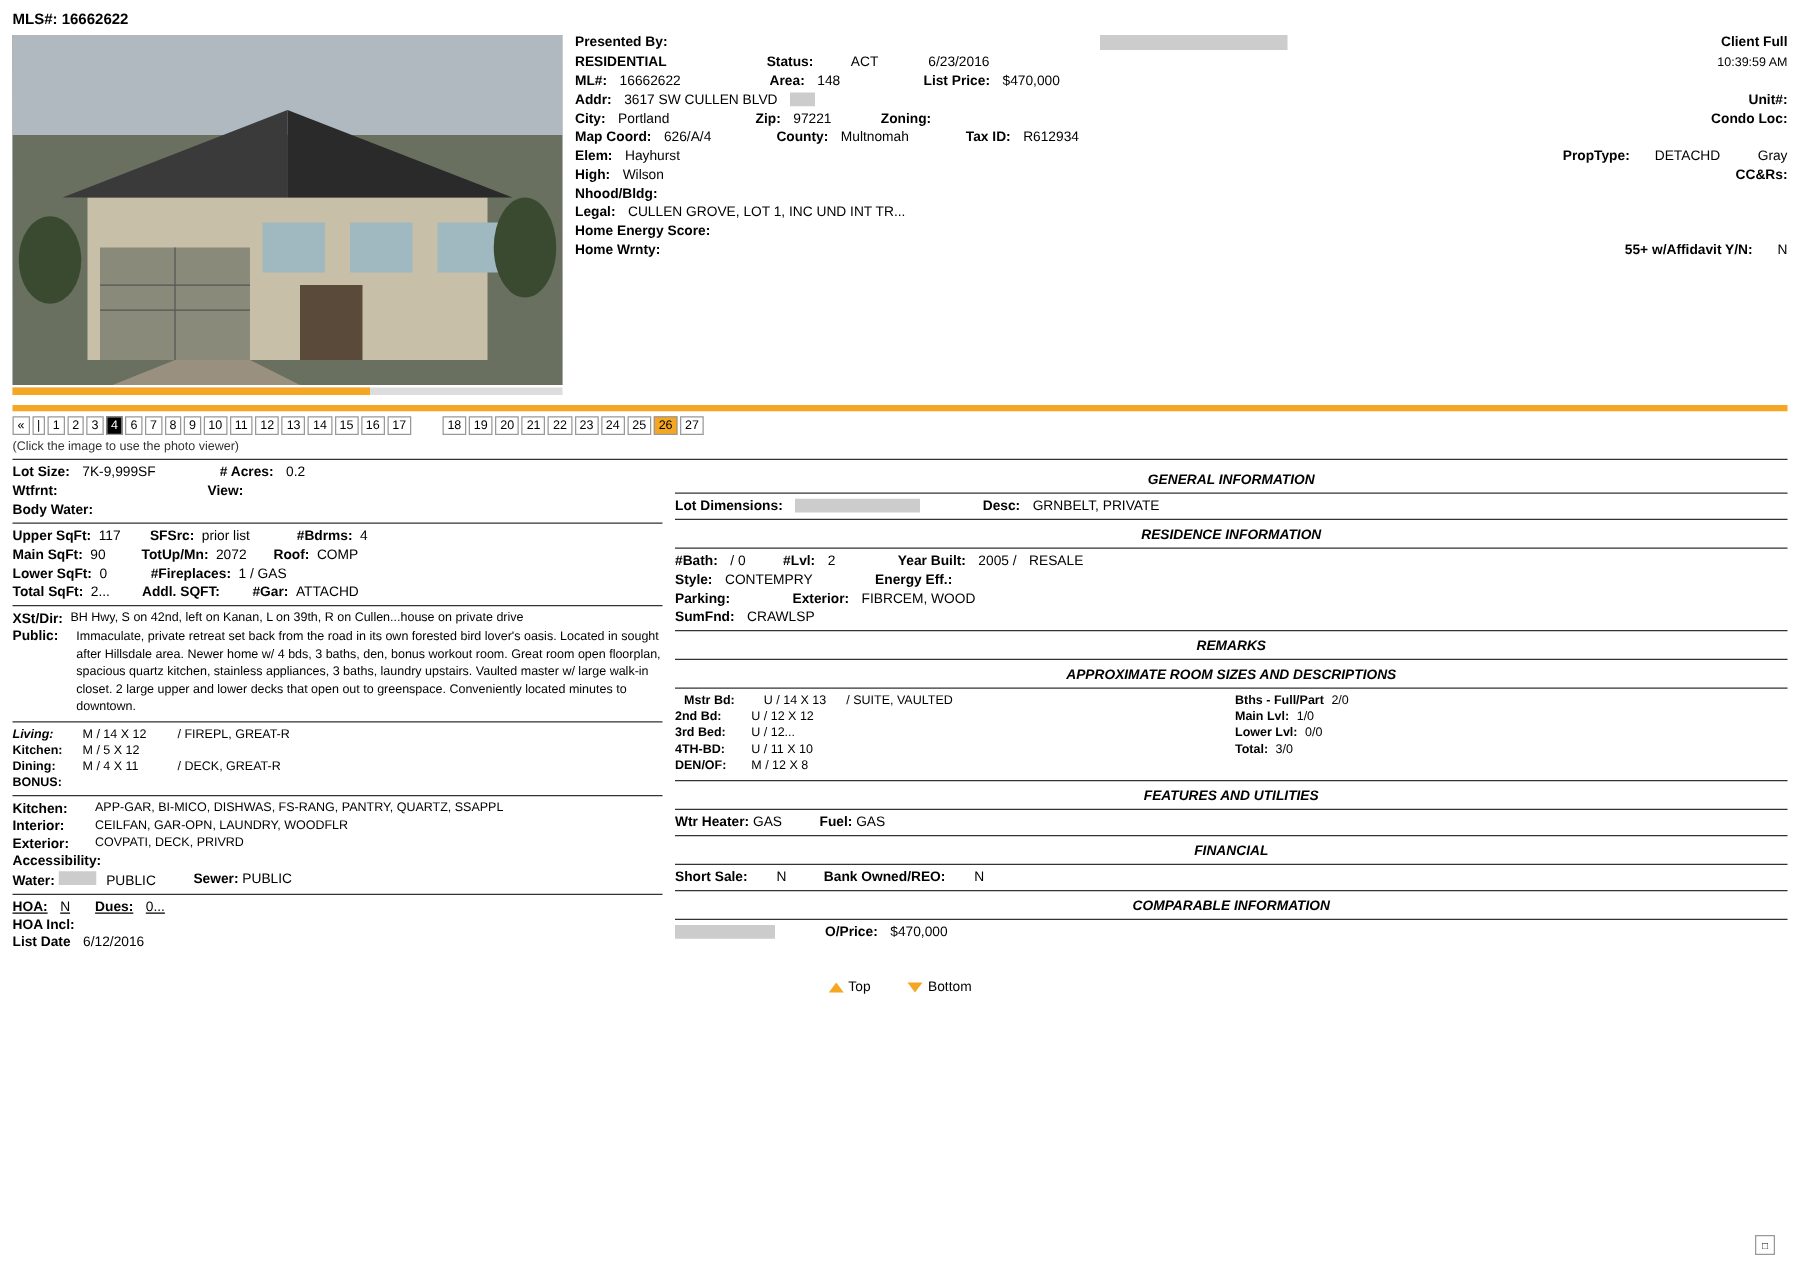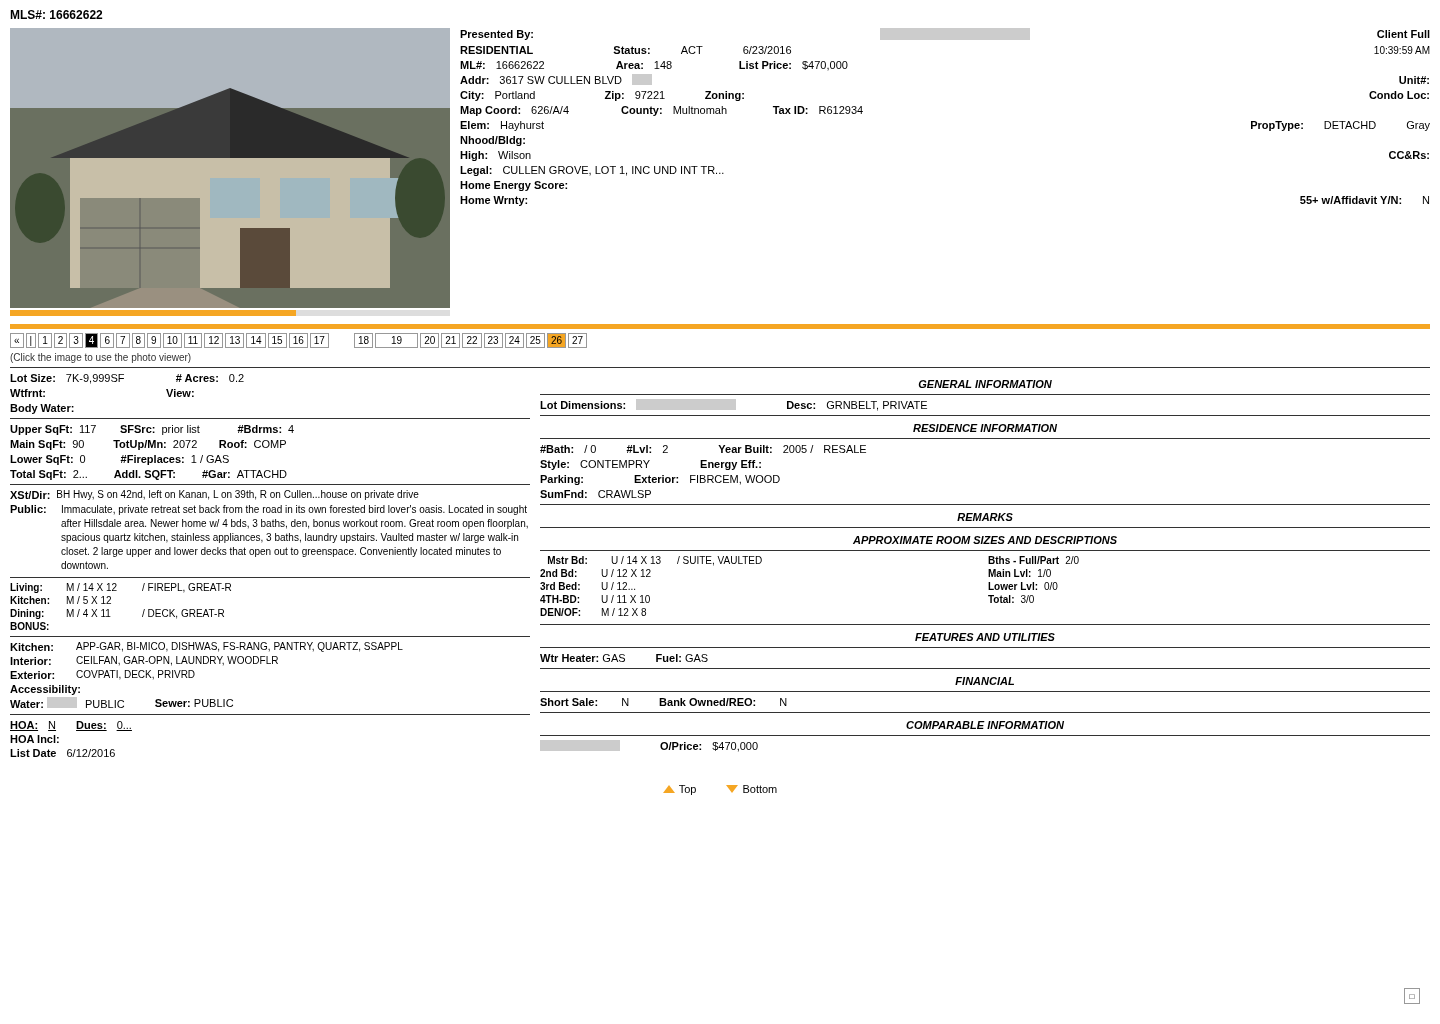--- a/index.html
+++ b/index.html
@@ -130,27 +130,27 @@
 
       <div style="display:flex; gap:10px; margin-bottom:3px;">
         <span class="inline-lbl">Elem:</span>
         <span style="min-width:70px;">Hayhurst</span>
         <span class="inline-lbl" style="margin-left:auto;">PropType:</span>
         <span style="margin-left:10px;">DETACHD</span>
         <span style="margin-left:20px;">Gray</span>
       </div>
 
       <div style="display:flex; gap:10px; margin-bottom:3px;">
-        <span class="inline-lbl">Nhood/Bldg:</span>
-      </div>
-
-      <div style="display:flex; gap:10px; margin-bottom:3px;">
         <span class="inline-lbl">High:</span>
         <span style="min-width:70px;">Wilson</span>
         <span class="inline-lbl" style="margin-left:auto;">CC&amp;Rs:</span>
+      </div>
+
+      <div style="display:flex; gap:10px; margin-bottom:3px;">
+        <span class="inline-lbl">Nhood/Bldg:</span>
       </div>
 
       <div style="display:flex; gap:10px; margin-bottom:3px;">
         <span class="inline-lbl">Legal:</span>
         <span>CULLEN GROVE, LOT 1, INC UND INT TR...</span>
       </div>
 
       <div style="display:flex; gap:20px; margin-bottom:3px;">
         <span class="inline-lbl">Home Energy Score:</span>
       </div>
@@ -177,21 +177,21 @@
     <span style="padding:1px 3px; border:1px solid #999; cursor:pointer;">9</span>
     <span style="padding:1px 3px; border:1px solid #999; cursor:pointer;">10</span>
     <span style="padding:1px 3px; border:1px solid #999; cursor:pointer;">11</span>
     <span style="padding:1px 3px; border:1px solid #999; cursor:pointer;">12</span>
     <span style="padding:1px 3px; border:1px solid #999; cursor:pointer;">13</span>
     <span style="padding:1px 3px; border:1px solid #999; cursor:pointer;">14</span>
     <span style="padding:1px 3px; border:1px solid #999; cursor:pointer;">15</span>
     <span style="padding:1px 3px; border:1px solid #999; cursor:pointer;">16</span>
     <span style="padding:1px 3px; border:1px solid #999; cursor:pointer;">17</span>
     <span style="padding:1px 3px; border:1px solid #999; cursor:pointer;margin-left:23px;">18</span>
-    <span style="padding:1px 15px; border:1px solid #999; cursor:pointer;">19</span>
+    <span style="padding:1px 3px; border:1px solid #999; cursor:pointer;">19</span>
     <span style="padding:1px 3px; border:1px solid #999; cursor:pointer;">20</span>
     <span style="padding:1px 3px; border:1px solid #999; cursor:pointer;">21</span>
     <span style="padding:1px 3px; border:1px solid #999; cursor:pointer;">22</span>
     <span style="padding:1px 3px; border:1px solid #999; cursor:pointer;">23</span>
     <span style="padding:1px 3px; border:1px solid #999; cursor:pointer;">24</span>
     <span style="padding:1px 3px; border:1px solid #999; cursor:pointer;">25</span>
     <span style="padding:1px 3px; border:1px solid #999; cursor:pointer; background:#f5a623;">26</span>
     <span style="padding:1px 3px; border:1px solid #999; cursor:pointer;">27</span>
   </div>
   <div class="photo-click-hint">(Click the image to use the photo viewer)</div>
@@ -262,21 +262,21 @@
         <div style="display:flex; gap:6px; margin-bottom:2px; align-items:flex-start;">
           <span class="inline-lbl" style="min-width:45px;">Public:</span>
           <span style="font-size:10px; line-height:1.4;">Immaculate, private retreat set back from the road in its own forested bird lover's oasis. Located in sought after Hillsdale area. Newer home w/ 4 bds, 3 baths, den, bonus workout room. Great room open floorplan, spacious quartz kitchen, stainless appliances, 3 baths, laundry upstairs. Vaulted master w/ large walk-in closet. 2 large upper and lower decks that open out to greenspace. Conveniently located minutes to downtown.</span>
         </div>
       </div>
 
       <hr class="divider">
 
       <div style="margin-bottom:4px;">
         <div style="display:flex; gap:6px; margin-bottom:2px; font-size:10px;">
-          <span class="inline-lbl" style="min-width:50px;">Living:</span>
+          <span class="inline-lbl" style="min-width:50px;font-style:italic;">Living:</span>
           <span style="min-width:70px;">M / 14 X 12</span>
           <span>/ FIREPL, GREAT-R</span>
         </div>
         <div style="display:flex; gap:6px; margin-bottom:2px; font-size:10px;">
           <span class="inline-lbl" style="min-width:50px;">Kitchen:</span>
           <span style="min-width:70px;">M / 5 X 12</span>
         </div>
         <div style="display:flex; gap:6px; margin-bottom:2px; font-size:10px;">
           <span class="inline-lbl" style="min-width:50px;">Dining:</span>
           <span style="min-width:70px;">M / 4 X 11</span>

